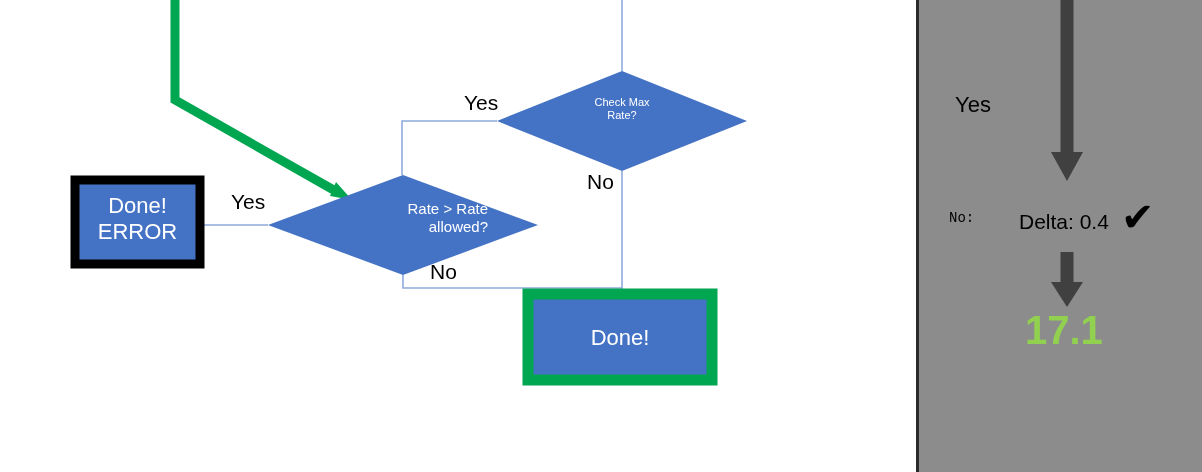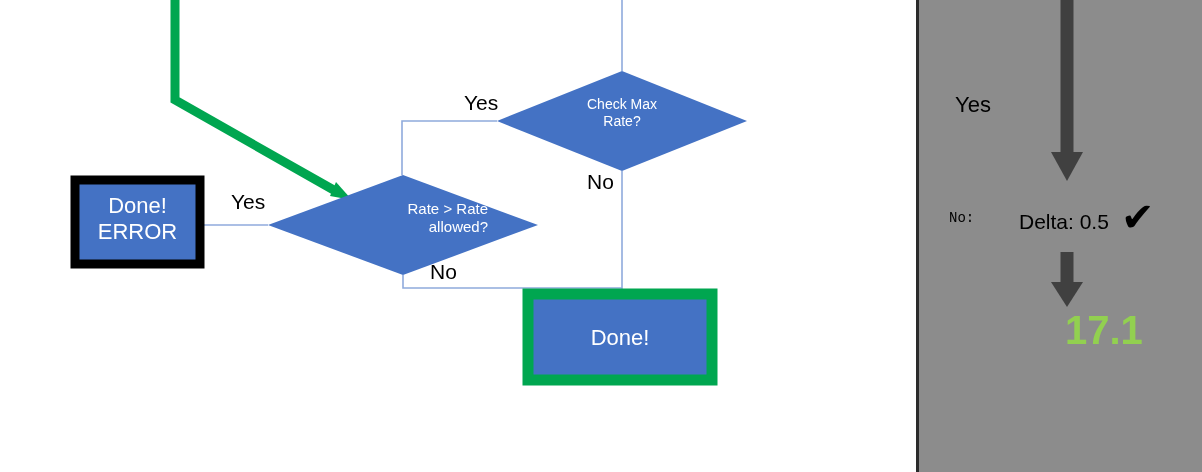--- a/index.html
+++ b/index.html
@@ -109,21 +109,21 @@
 
     <rect x="528" y="294" width="184" height="86" fill="#4472c4" stroke="#00a650" stroke-width="11"></rect>
   </svg>
 
   <div class="node-label" style="left:75px; top:193px; width:125px; font-size:22px;">Done!
 ERROR</div>
 
   <div class="node-label" style="left:318px; top:200px; width:170px; font-size:15px;text-align:right;">Rate &gt; Rate
 allowed?</div>
 
-  <div class="node-label" style="left:542px; top:96px; width:160px; font-size:14px;">Check Max
+  <div class="node-label" style="left:542px; top:96px; width:160px; font-size:11px;">Check Max
 Rate?</div>
 
   <div class="node-label" style="left:528px; top:325px; width:184px; font-size:22px;">Done!</div>
 
   <div class="edge-label" style="left:464px; top:92px;">Yes</div>
 
   <div class="edge-label" style="left:587px; top:171px;">No</div>
 
   <div class="edge-label" style="left:231px; top:191px;">Yes</div>
 
@@ -137,20 +137,20 @@
       <path d="M132,152 L164,152 L148,181 Z" fill="#404040"></path>
 
       <path d="M148,252 L148,285" fill="none" stroke="#404040" stroke-width="13"></path>
       <path d="M132,282 L164,282 L148,307 Z" fill="#404040"></path>
     </svg>
 
     <div class="panel-text" style="left:36px; top:94px; font-size:22px;">Yes</div>
 
     <div class="panel-text" style="left:30px; top:211px; font-size:14px;font-family:Liberation Mono, monospace;">No:</div>
 
-    <div class="panel-text" style="left:100px; top:211px; font-size:21px;">Delta: 0.5</div>
+    <div class="panel-text" style="left:100px; top:211px; font-size:21px;">Delta: 0.4</div>
 
     <div id="panel-check" style="left:202px; top:197px;">✔</div>
 
-    <div id="panel-value" style="left:106px; top:310px;margin-left:40px;">17.1</div>
+    <div id="panel-value" style="left:106px; top:310px;">17.1</div>
   </div>
 
 </div>
 
 </body></html>

